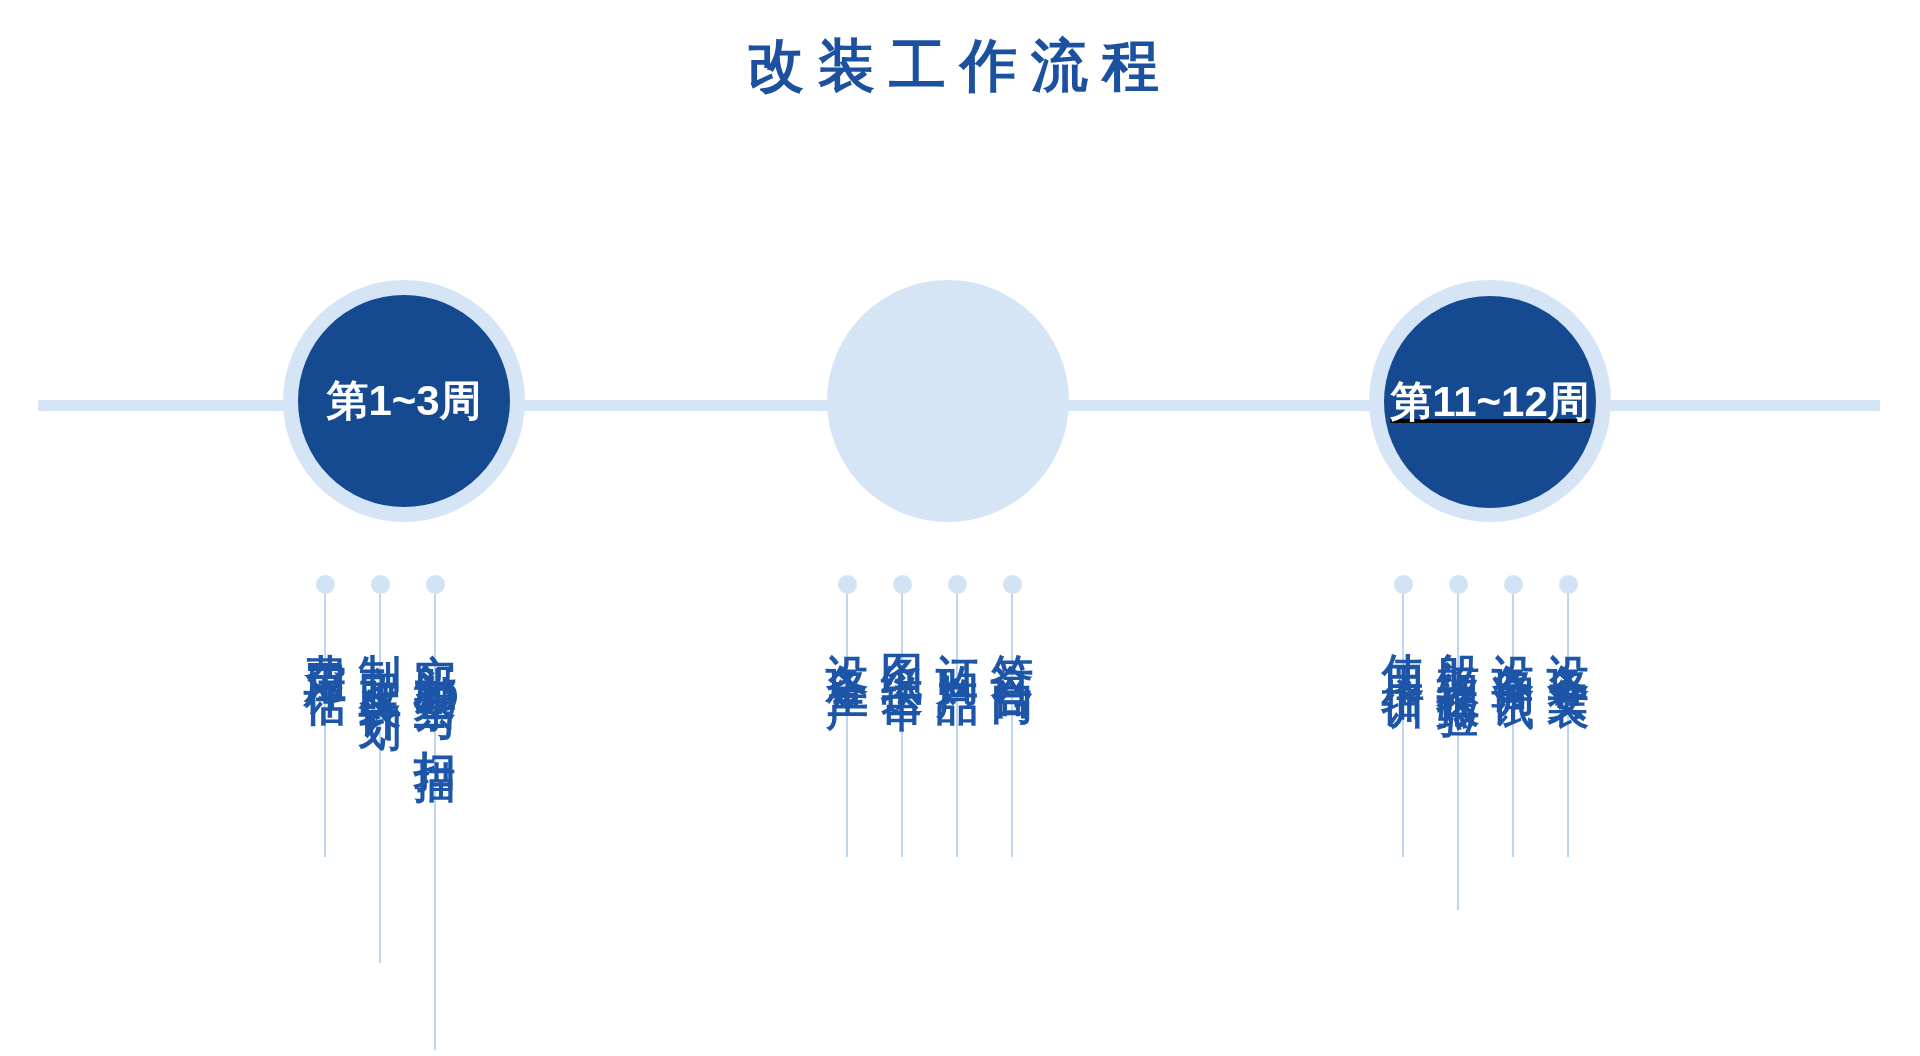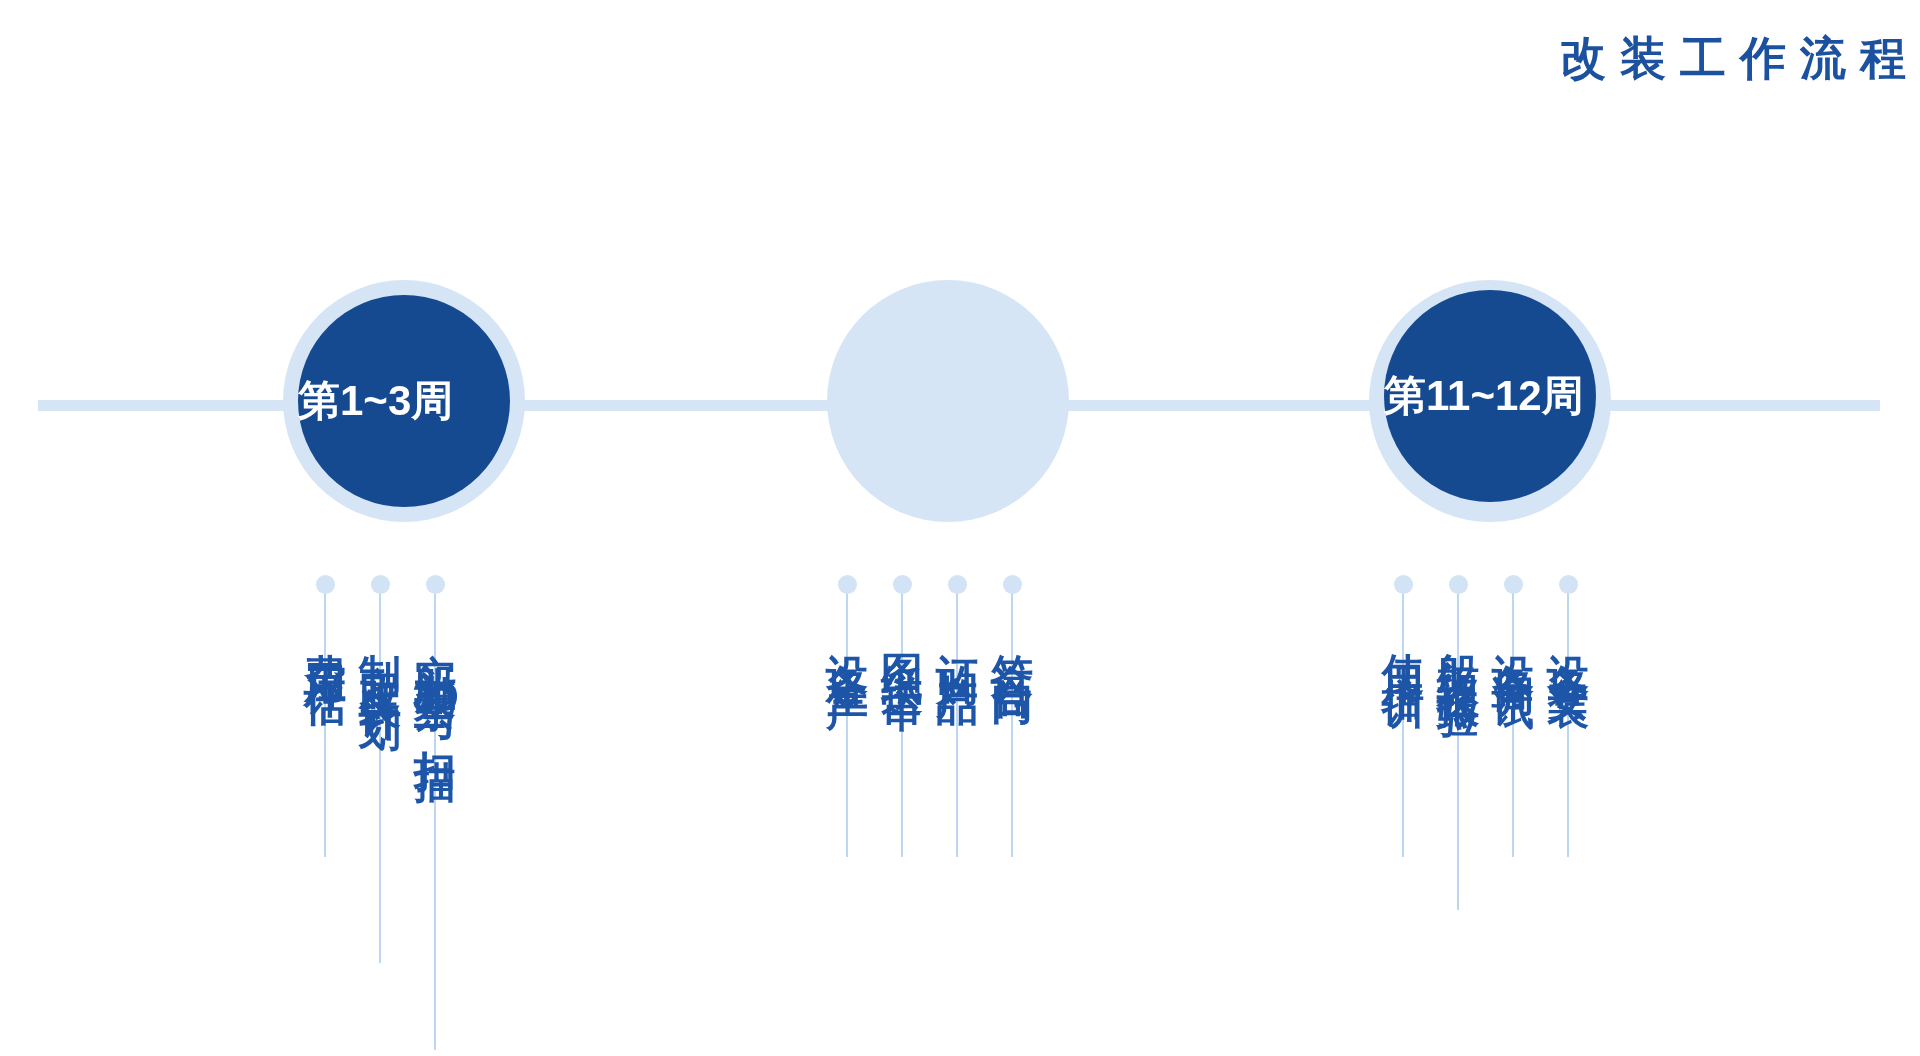--- a/index.html
+++ b/index.html
@@ -6,22 +6,22 @@
   html, body { width: 1920px; height: 1056px; }
   body {
     position: relative;
     background: #ffffff;
     overflow: hidden;
     font-family: "Liberation Sans", sans-serif;
   }
   .title {
     position: absolute;
     top: 28px; left: 0; width: 100%;
-    text-align: right;
-    font-size: 46px;
+    text-align: center;
+    font-size: 57px;
     font-weight: bold;
     letter-spacing: 14px;
     color: var(--title, #1c519f);
   }
   .timeline {
     position: absolute;
     left: 38px; top: 400px;
     width: 1842px; height: 11px;
     background: var(--light, #d5e5f6);
   }
@@ -30,21 +30,21 @@
     position: absolute;
     border-radius: 50%;
     background: var(--light, #d5e5f6);
   }
   .circle {
     position: absolute;
     border-radius: 50%;
     background: var(--dark, #154a91);
     display: flex;
     align-items: center;
-    justify-content: flex-start;
+    justify-content: center;
   }
   .week {
     color: var(--week, #ffffff);
     font-size: 42px;
     font-weight: bold;
     white-space: nowrap;
   }
   .dot {
     position: absolute;
     border-radius: 50%;
@@ -95,21 +95,21 @@
       <div class="leader" style="left: 956px; top: 584px; height: 273px;"></div>
       <div class="dot" style="left: 947.5px; top: 574.5px; width: 19px; height: 19px;"></div>
       <div class="vcol" style="left: 931px; top: 620px;"><span>订购产品</span></div>
       <div class="leader" style="left: 901px; top: 584px; height: 273px;"></div>
       <div class="dot" style="left: 892.5px; top: 574.5px; width: 19px; height: 19px;"></div>
       <div class="vcol" style="left: 876px; top: 620px;"><span>图纸送审</span></div>
       <div class="leader" style="left: 846px; top: 584px; height: 273px;"></div>
       <div class="dot" style="left: 837.5px; top: 574.5px; width: 19px; height: 19px;"></div>
       <div class="vcol" style="left: 821px; top: 620px;"><span>设备生产</span></div>
       <div class="ring" style="left: 1369px; top: 280px; width: 242px; height: 242px;"></div>
-      <div class="circle" style="left: 1384px; top: 290px; width: 212px; height: 212px;">
+      <div class="circle" style="left: 1384px; top: 296px; width: 212px; height: 212px; text-decoration: underline;">
         <span class="week">第11~12周</span>
       </div>
       <div class="leader" style="left: 1567px; top: 584px; height: 273px;"></div>
       <div class="dot" style="left: 1558.5px; top: 574.5px; width: 19px; height: 19px;"></div>
       <div class="vcol" style="left: 1542px; top: 620px;"><span>设备安装</span></div>
       <div class="leader" style="left: 1512px; top: 584px; height: 273px;"></div>
       <div class="dot" style="left: 1503.5px; top: 574.5px; width: 19px; height: 19px;"></div>
       <div class="vcol" style="left: 1487px; top: 620px;"><span>设备调试</span></div>
       <div class="leader" style="left: 1457px; top: 584px; height: 326px;"></div>
       <div class="dot" style="left: 1448.5px; top: 574.5px; width: 19px; height: 19px;"></div>

